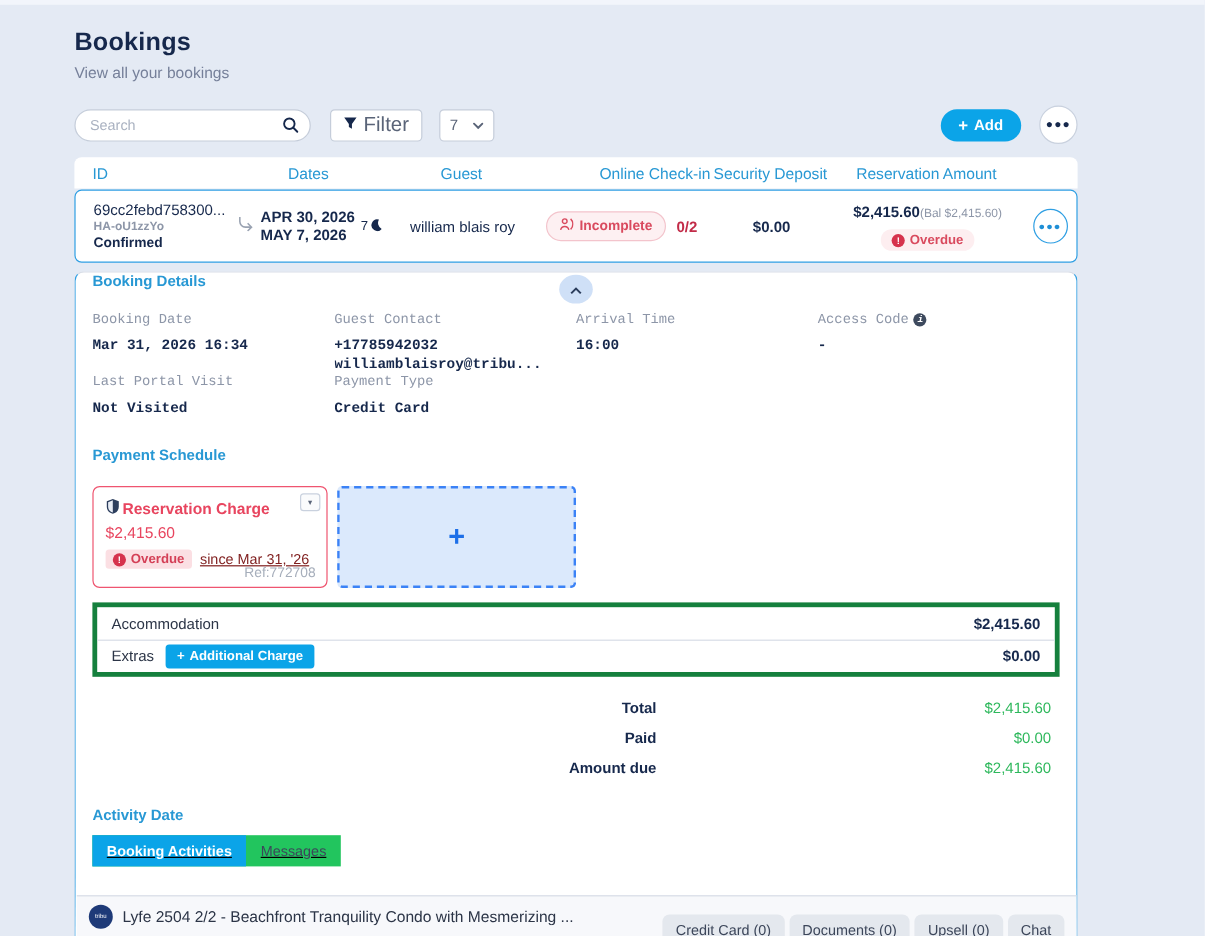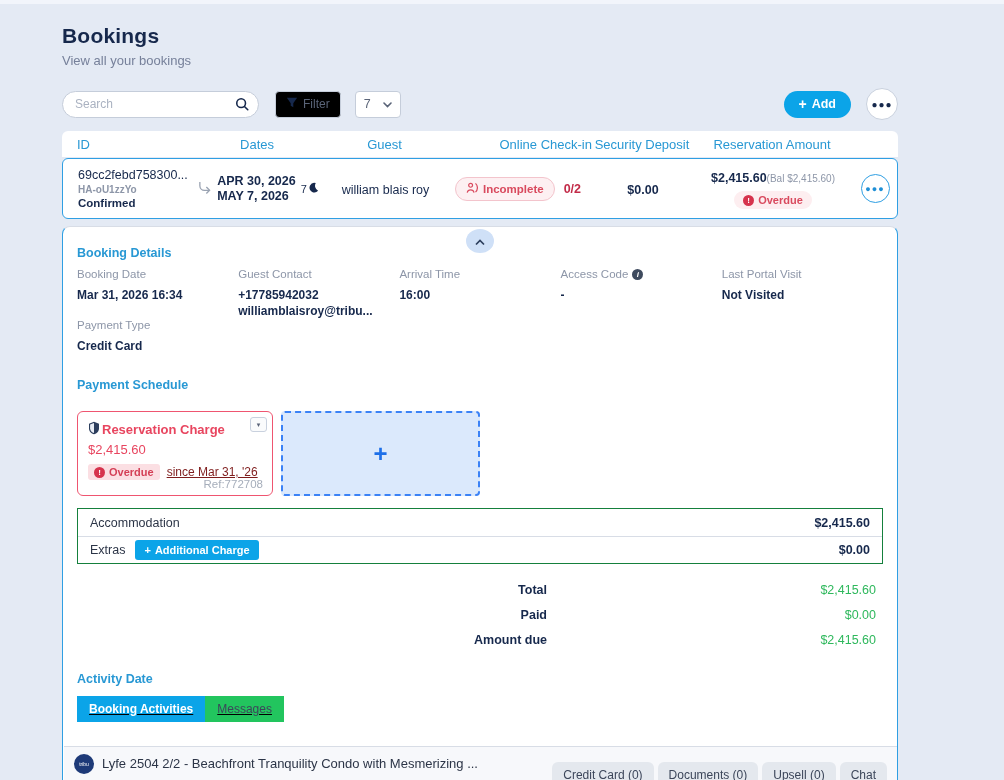--- a/index.html
+++ b/index.html
@@ -14,22 +14,22 @@
 
   
   .toolbar { position:absolute; left:62px; top:88px; width:836px; display:flex; align-items:center; }
   .search-wrap { position:relative; width:197px; }
   .search-wrap input { width:100%; height:27px; border:1px solid #c5cdda; border-radius:14px;
     padding:0 32px 0 12px; font-size:12px; color:#16284c; background:#fff; outline:none;
     font-family:"Liberation Sans", sans-serif; }
   .search-wrap input::placeholder { color:#aab2c1; }
   .search-ico { position:absolute; right:10px; top:6px; }
   .btn-filter { height:27px; margin-left:16px; display:flex; align-items:center; gap:5px;
-    background:#000000; border:1px solid #c5cdda; border-radius:4px; padding:0 10px;
-    font-size:12px; color:#5a6478; cursor:pointer; }
+    background:#ffffff; border:1px solid #c5cdda; border-radius:4px; padding:0 10px;
+    font-size:17px; color:#5a6478; cursor:pointer; }
   .select-box { height:27px; width:46px; margin-left:14px; background:#fff; border:1px solid #c5cdda;
     border-radius:4px; display:flex; align-items:center; justify-content:space-between;
     padding:0 8px; font-size:12.5px; color:#5a6478; cursor:pointer; }
   .toolbar-right { margin-left:auto; display:flex; align-items:center; }
   .btn-add { height:27px; padding:0 15px; border:none; border-radius:14px; background:#0ba4e8;
     color:#fff; font-size:12.5px; font-weight:bold; display:flex; align-items:center; gap:5px; cursor:pointer;
     font-family:"Liberation Sans", sans-serif; }
   .btn-add .plus { font-size:14px; font-weight:bold; }
   .btn-more-top { width:32px; height:32px; margin-left:15px; border-radius:50%; background:#fff;
     border:1px solid #c9d1de; color:#16284c; font-size:10px; letter-spacing:1px;
@@ -71,22 +71,22 @@
 
   
   .panel { position:absolute; left:62px; top:226px; width:836px; height:554px; background:#fff;
     border-left:1px solid #2f9fe3; border-right:1px solid #2f9fe3; border-top:1px solid #d8dde6;
     border-radius:8px 8px 0 0; }
   .collapse-btn { position:absolute; left:50%; margin-left:-14px; top:2px; width:28px; height:24px;
     border-radius:50%; background:#cfe0f7; border:none; display:flex; align-items:center;
     justify-content:center; cursor:pointer; }
   .panel-inner { padding:0 14px; height:100%; position:relative; }
   .sec-title { font-size:12.5px; font-weight:bold; color:#2898d4; }
-  .bd-title { padding-top:19px; }
-  .fields { display:grid; grid-template-columns:repeat(5,1fr); margin-top:8px; }
+  .bd-title { }
+  .fields { display:grid; grid-template-columns:repeat(4,1fr); margin-top:19px;font-family:Liberation Mono, monospace; }
   .f-label { font-size:11.5px; color:#8d96a8; display:flex; align-items:center; gap:4px; }
   .f-value { font-size:12px; font-weight:bold; color:#16284c; margin-top:7px; line-height:16px;
     white-space:nowrap; overflow:hidden; }
   .info-dot { width:11px; height:11px; border-radius:50%; background:#3e4a5e; color:#fff; font-size:8px;
     font-style:italic; font-weight:bold; display:inline-flex; align-items:center; justify-content:center; }
 
   .ps-title { margin-top:24px; }
   .cards { display:flex; gap:8px; margin-top:19px; }
   .charge-card { position:relative; width:196px; height:85px; border:1px solid #ef5570; border-radius:6px;
     background:#fff; padding:9px 10px 7px; }
@@ -98,21 +98,21 @@
   .cc-statusline { display:flex; align-items:center; gap:7px; margin-top:7px; }
   .tag-overdue { display:inline-flex; align-items:center; gap:4px; background:#fbdfe3; border-radius:3px;
     padding:2px 6px; font-size:11px; font-weight:bold; color:#d43f56; }
   .cc-since { font-size:12px; color:#7f1d1d;text-decoration:underline; }
   .cc-ref { position:absolute; right:9px; bottom:5px; font-size:11.5px; color:#a6aebb; }
   .add-charge-box { width:199px; height:85px; border:2px dashed #3b82f6; border-radius:4px;
     background:#dbe9fc; display:flex; align-items:center; justify-content:center; cursor:pointer; }
   .add-charge-box .big-plus { color:#1d6fe8; font-size:24px; font-weight:bold; line-height:1; }
 
   .sum-title { margin-top:21px; }
-  .sum-table { margin-top:12px; border:1px solid #15803d; }
+  .sum-table { margin-top:12px; border:4px solid #15803d; }
   .sum-row { height:27px; display:flex; align-items:center; padding:0 12px; }
   .sum-row + .sum-row { border-top:1px solid #d8dde6; }
   .sum-label { font-size:12.5px; color:#2c3547; }
   .sum-value { margin-left:auto; font-size:12.5px; font-weight:bold; color:#16284c; }
   .btn-add-charge { margin-left:10px; background:#0ba4e8; color:#fff; border:none; border-radius:3px;
     padding:4px 9px; font-size:11px; font-weight:bold; display:inline-flex; align-items:center; gap:4px;
     cursor:pointer; font-family:"Liberation Sans", sans-serif; }
   .totals { margin-top:13px; }
   .t-row { display:flex; align-items:center; height:25px; }
   .t-label { width:470px; text-align:right; font-size:12.5px; font-weight:bold; color:#16284c; }

